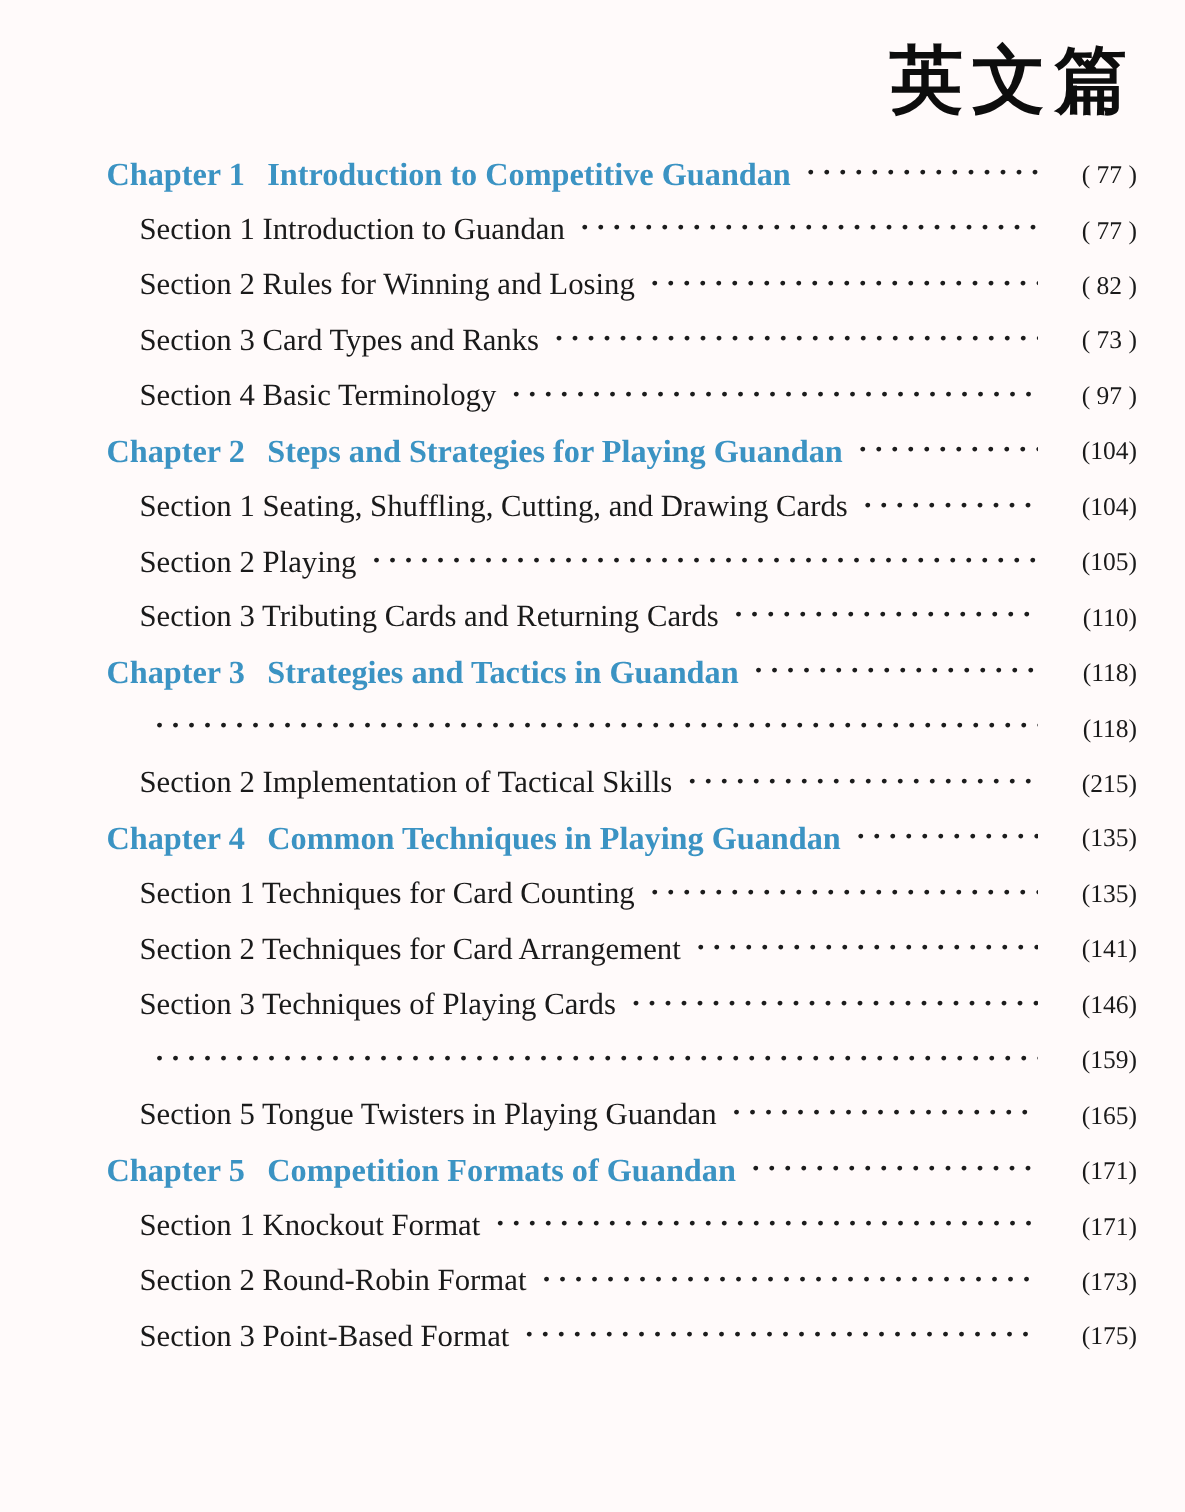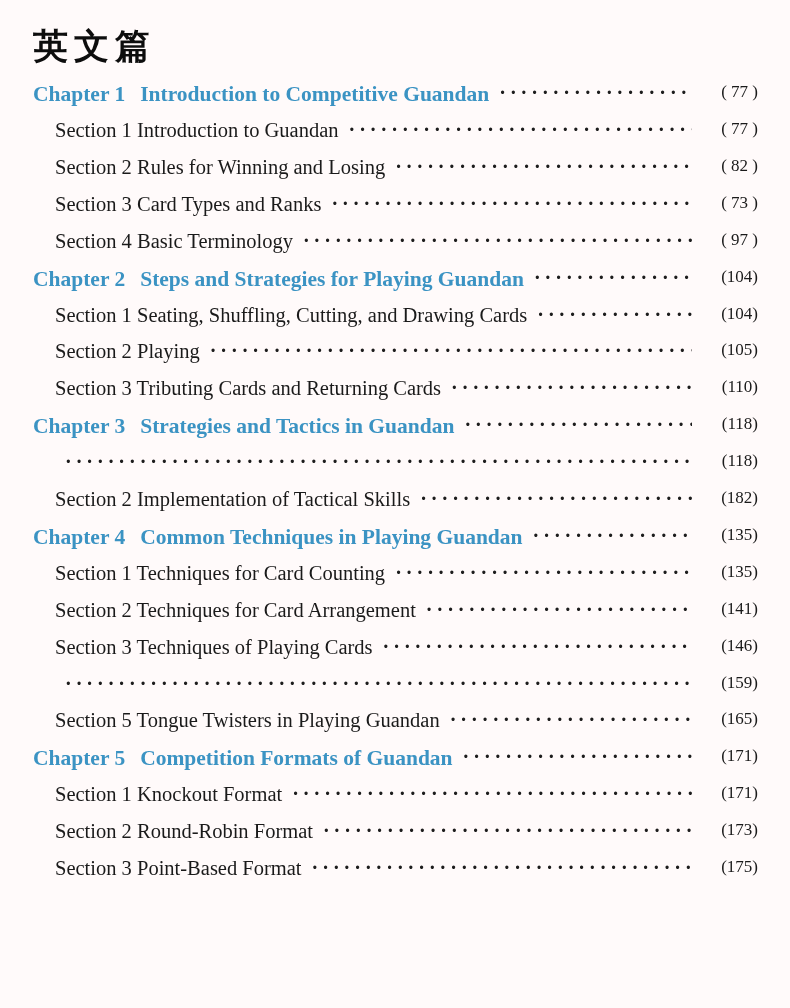--- a/index.html
+++ b/index.html
@@ -11,34 +11,36 @@
     color: var(--text-color, #1a1a1a);
     overflow: hidden;
   }
   .page {
     box-sizing: border-box;
     width: 790px;
     height: 1008px;
     padding: 26px 32px 0 33px;
   }
   .page-title {
-    text-align: left;
+    text-align: right;
     font-family: "DejaVu Sans", sans-serif;
     font-weight: 900;
-    font-size: 35px;
+    font-size: 49px;
     letter-spacing: 6px;
     color: #0d0d0d;
     line-height: 1.15;
     margin: 0 0 16px 0;
   }
   .toc { width: 100%; }
   .row {
     display: flex;
+    align-items: center;
     height: 36.9px;
     white-space: nowrap;
+    margin-left: 38px;
   }
   .chapter-row {
     color: var(--chapter-color, #3b93c3);
     font-weight: 700;
     font-size: 21.5px;
   }
   .ch-num { flex: 0 0 auto; }
   .ch-title { flex: 0 0 auto; margin-left: 15px; }
   .section-row {
     font-size: 20.5px;
@@ -126,21 +128,21 @@
         <span class="leader">················································································</span>
         <span class="pagenum">(118)</span>
       </div>
       <div class="row section-row">
         <span class="leader">················································································</span>
         <span class="pagenum">(118)</span>
       </div>
       <div class="row section-row">
         <span class="sec-label">Section 2 Implementation of Tactical Skills</span>
         <span class="leader">················································································</span>
-        <span class="pagenum">(182)</span>
+        <span class="pagenum">(215)</span>
       </div>
       <div class="row chapter-row">
         <span class="ch-num">Chapter 4</span>
         <span class="ch-title">Common Techniques in Playing Guandan</span>
         <span class="leader">················································································</span>
         <span class="pagenum">(135)</span>
       </div>
       <div class="row section-row">
         <span class="sec-label">Section 1 Techniques for Card Counting</span>
         <span class="leader">················································································</span>

